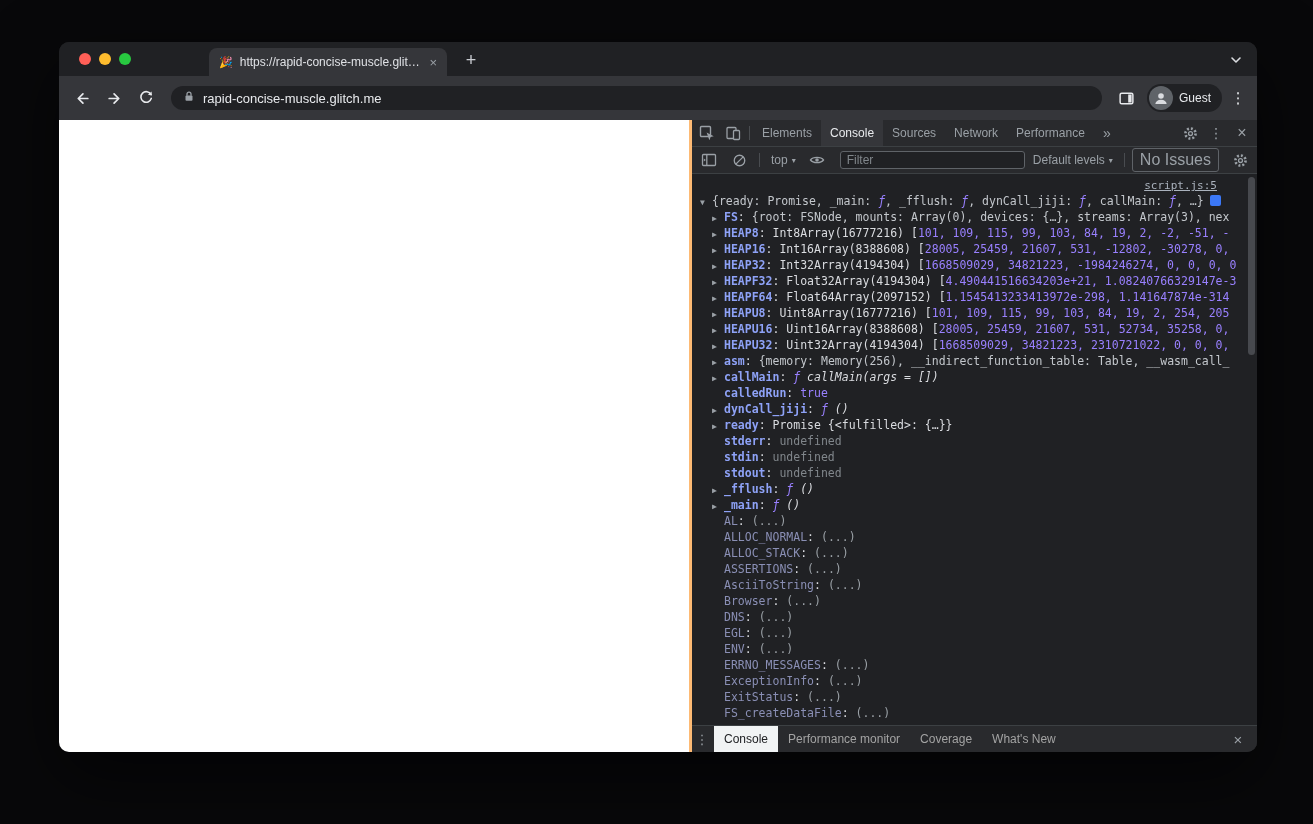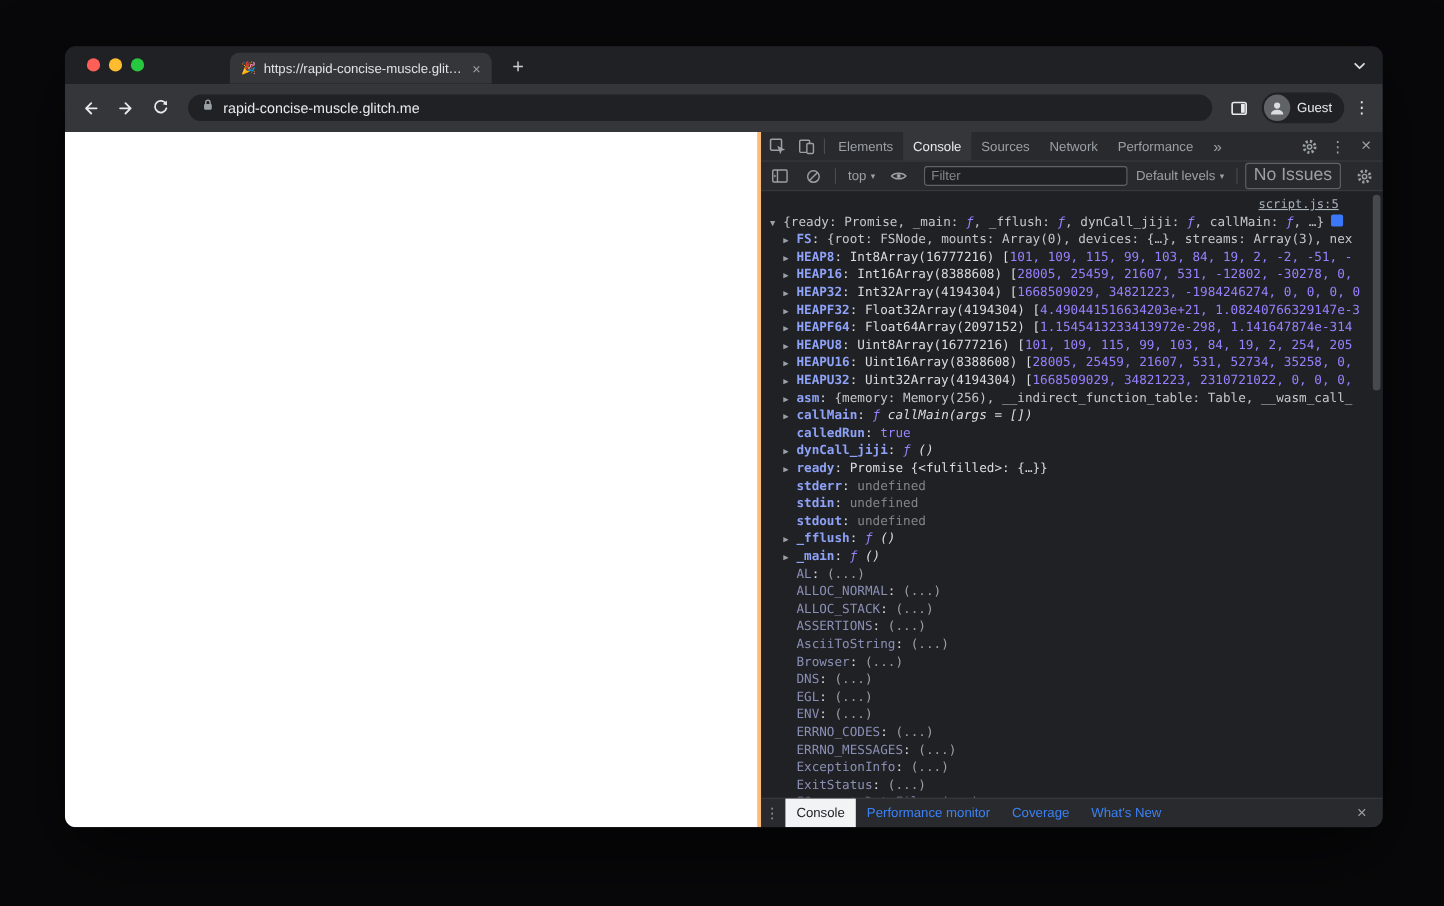--- a/index.html
+++ b/index.html
@@ -85,21 +85,21 @@
   .seg-u{color:#80868b;}
   .seg-g{color:#9aa0a6;cursor:pointer;}
   .seg-pv{color:#c3c7cc;}
   .seg-pvf{color:#9980ff;font-style:italic;}
 
   
   .dt-drawer{flex:0 0 26px;background:#292a2d;border-top:1px solid #3c4043;display:flex;
     align-items:center;padding:0 6px 0 2px;}
   .drawer-kebab{color:#9aa0a6;font-size:13px;width:16px;text-align:center;}
   .drawer-tablist{display:flex;height:100%;margin-left:4px;}
-  .drawer-tab{padding:0 10px;display:flex;align-items:center;font-size:12px;color:#3b82f6;height:100%;}
+  .drawer-tab{padding:0 10px;display:flex;align-items:center;font-size:12px;color:#a3a3a3;height:100%;}
   .drawer-tab.active{background:#f1f3f4;color:#202124;}
 </style>
 </head>
 <body>
 
 <div class="window">
 
   <div class="tabstrip">
     <div class="traffic">
       <span class="dot red"></span>
@@ -269,21 +269,20 @@
             <div class="crow child"><span class="arr">▶</span><span class="seg-k">_main</span><span class="seg-pl">: </span><span class="seg-fn">ƒ </span><span class="seg-fs">()</span></div>
             <div class="crow child"><span class="arr"> </span><span class="seg-kd">AL</span><span class="seg-pl">: </span><span class="seg-g">(...)</span></div>
             <div class="crow child"><span class="arr"> </span><span class="seg-kd">ALLOC_NORMAL</span><span class="seg-pl">: </span><span class="seg-g">(...)</span></div>
             <div class="crow child"><span class="arr"> </span><span class="seg-kd">ALLOC_STACK</span><span class="seg-pl">: </span><span class="seg-g">(...)</span></div>
             <div class="crow child"><span class="arr"> </span><span class="seg-kd">ASSERTIONS</span><span class="seg-pl">: </span><span class="seg-g">(...)</span></div>
             <div class="crow child"><span class="arr"> </span><span class="seg-kd">AsciiToString</span><span class="seg-pl">: </span><span class="seg-g">(...)</span></div>
             <div class="crow child"><span class="arr"> </span><span class="seg-kd">Browser</span><span class="seg-pl">: </span><span class="seg-g">(...)</span></div>
             <div class="crow child"><span class="arr"> </span><span class="seg-kd">DNS</span><span class="seg-pl">: </span><span class="seg-g">(...)</span></div>
             <div class="crow child"><span class="arr"> </span><span class="seg-kd">EGL</span><span class="seg-pl">: </span><span class="seg-g">(...)</span></div>
             <div class="crow child"><span class="arr"> </span><span class="seg-kd">ENV</span><span class="seg-pl">: </span><span class="seg-g">(...)</span></div>
-            <div class="crow child"><span class="arr"> </span><span class="seg-kd">ERRNO_CODES</span><span class="seg-pl">: </span><span class="seg-g">(...)</span></div>
             <div class="crow child"><span class="arr"> </span><span class="seg-kd">ERRNO_MESSAGES</span><span class="seg-pl">: </span><span class="seg-g">(...)</span></div>
             <div class="crow child"><span class="arr"> </span><span class="seg-kd">ExceptionInfo</span><span class="seg-pl">: </span><span class="seg-g">(...)</span></div>
             <div class="crow child"><span class="arr"> </span><span class="seg-kd">ExitStatus</span><span class="seg-pl">: </span><span class="seg-g">(...)</span></div>
             <div class="crow child"><span class="arr"> </span><span class="seg-kd">FS_createDataFile</span><span class="seg-pl">: </span><span class="seg-g">(...)</span></div>
           </div>
         <div class="scroll-thumb"></div>
       </div>
 
       <div class="dt-drawer">
         <span class="drawer-kebab">⋮</span>

